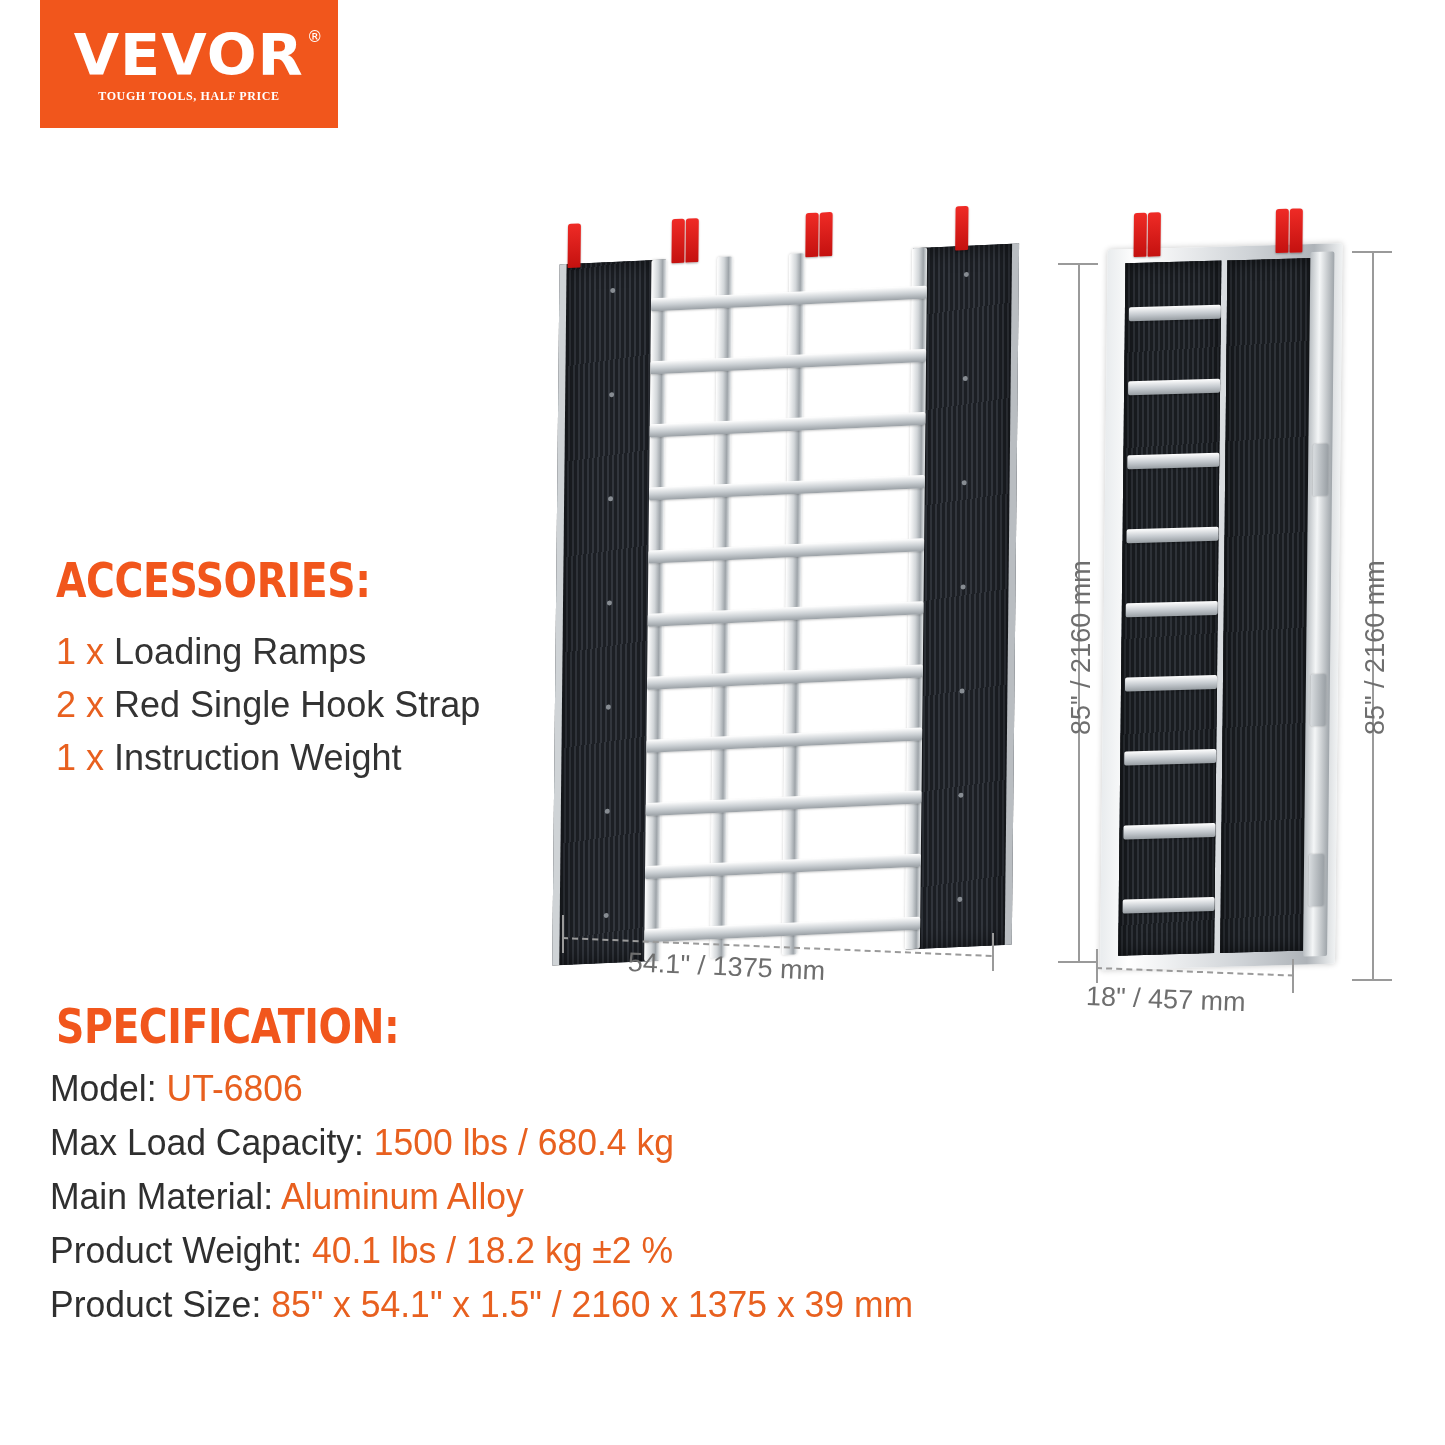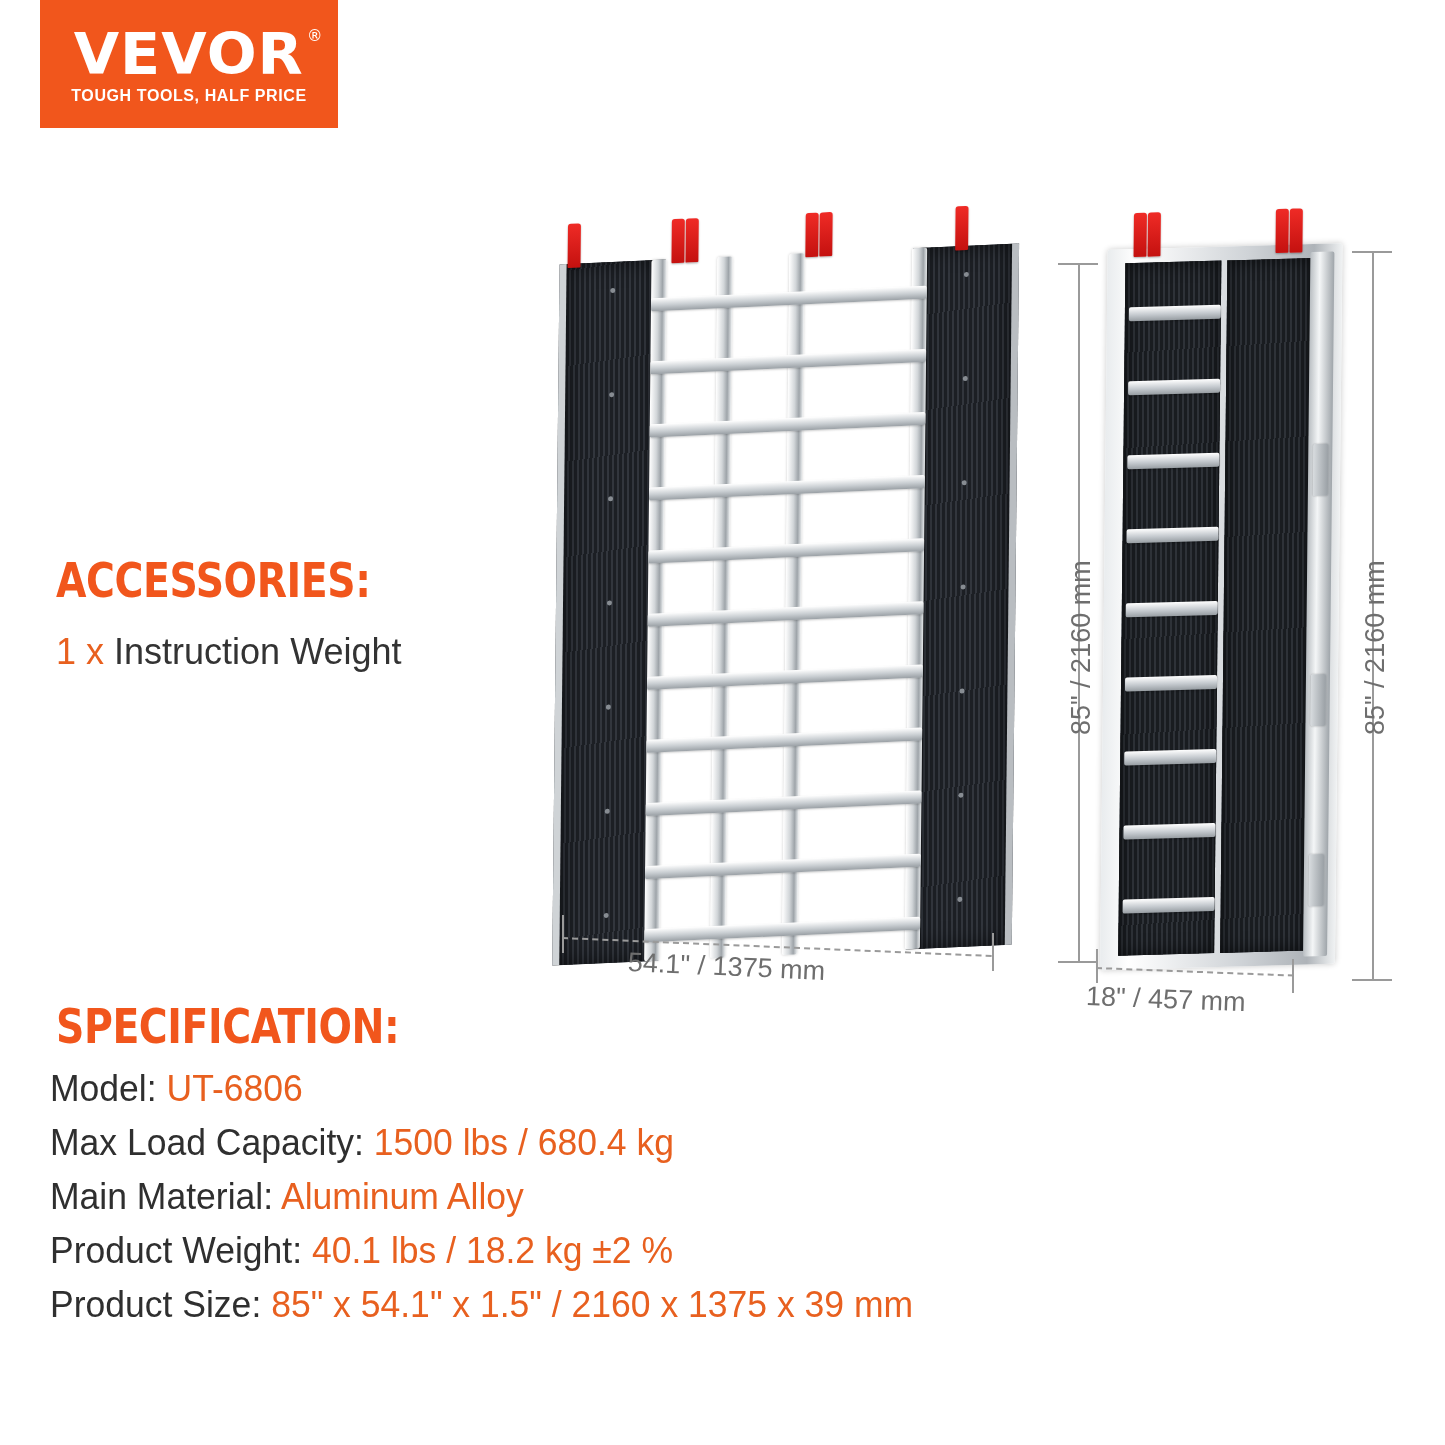--- a/index.html
+++ b/index.html
@@ -28,23 +28,23 @@
     line-height:.95;
     margin-top:4px;
     transform:scaleX(1.03);
   }
   .logo-reg{
     position:absolute;right:-19px;top:2px;
     font-size:15px;font-weight:normal;line-height:1;
   }
   .logo-tag{
     color:#ffffff;
-    font-family:Liberation Sans, sans-serif;
+    font-family:Liberation Serif, serif;
     font-weight:bold;
-    font-size:16px;
+    font-size:12px;
     letter-spacing:.6px;
     margin-top:6px;
   }
 
   
   .sec-head{
     position:absolute;
     color:#F1561C;
     font-family:"DejaVu Sans", sans-serif;
     font-weight:bold;
@@ -296,20 +296,30 @@
     <div class="dim-tick" style="left:596px;top:734px;height:34px;"></div>
     <div class="dim-tick" style="left:792px;top:744px;height:34px;"></div>
     <div class="dim-label" style="left:586px;top:766px;transform:rotate(2.2deg);transform-origin:left center;">18" / 457 mm</div>
   </div>
 
   <div class="sec-head" id="accessories-heading">ACCESSORIES:</div>
   <div class="acc-list">
     <div class="acc-row">
       <span class="acc-qty">1</span>
       <span class="acc-x">x</span>
+      <span class="acc-name">Loading Ramps</span>
+    </div>
+    <div class="acc-row">
+      <span class="acc-qty">2</span>
+      <span class="acc-x">x</span>
+      <span class="acc-name">Red Single Hook Strap</span>
+    </div>
+    <div class="acc-row">
+      <span class="acc-qty">1</span>
+      <span class="acc-x">x</span>
       <span class="acc-name">Instruction Weight</span>
     </div>
   </div>
 
   <div class="sec-head" id="specification-heading">SPECIFICATION:</div>
   <div class="spec-list">
     <div class="spec-row">
       <span class="spec-label">Model: </span><span class="spec-value">UT-6806</span>
     </div>
     <div class="spec-row">

